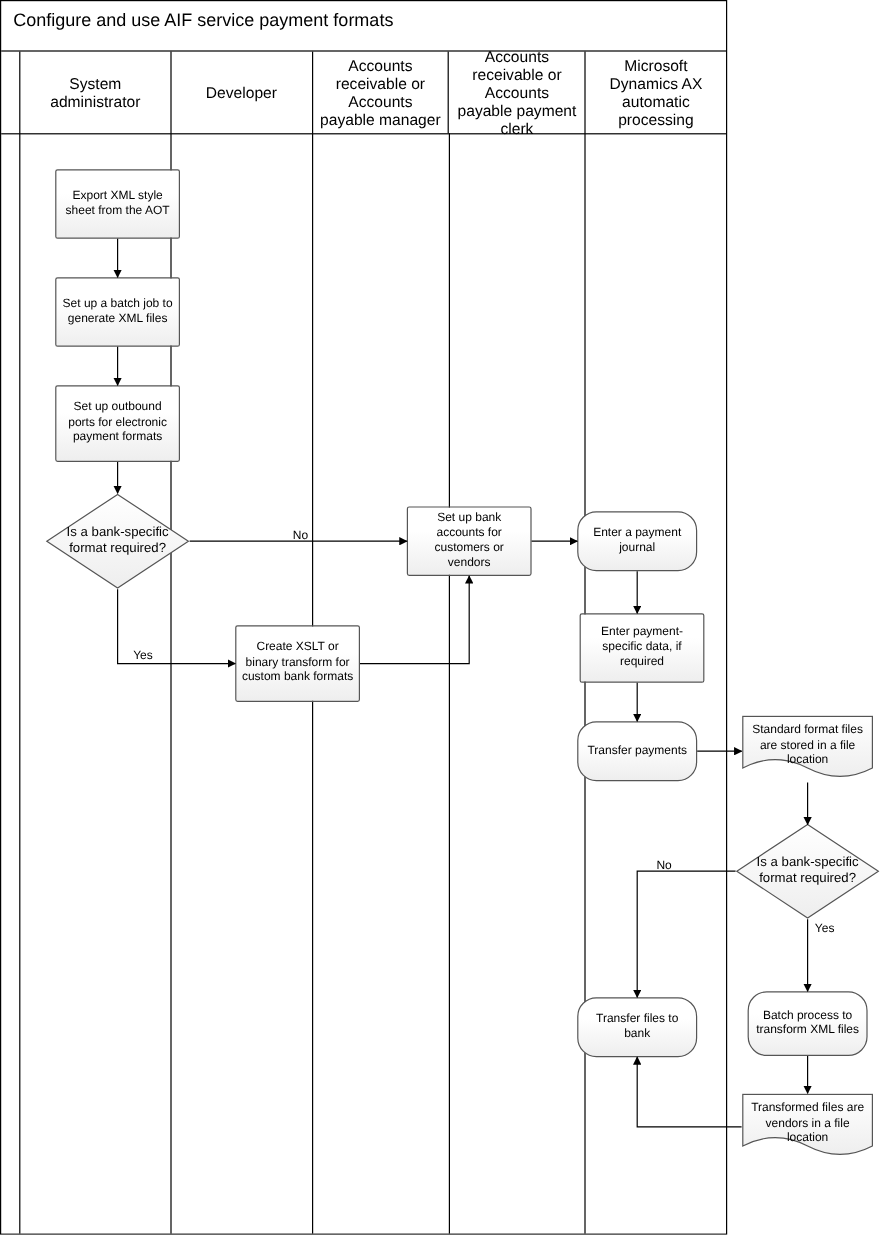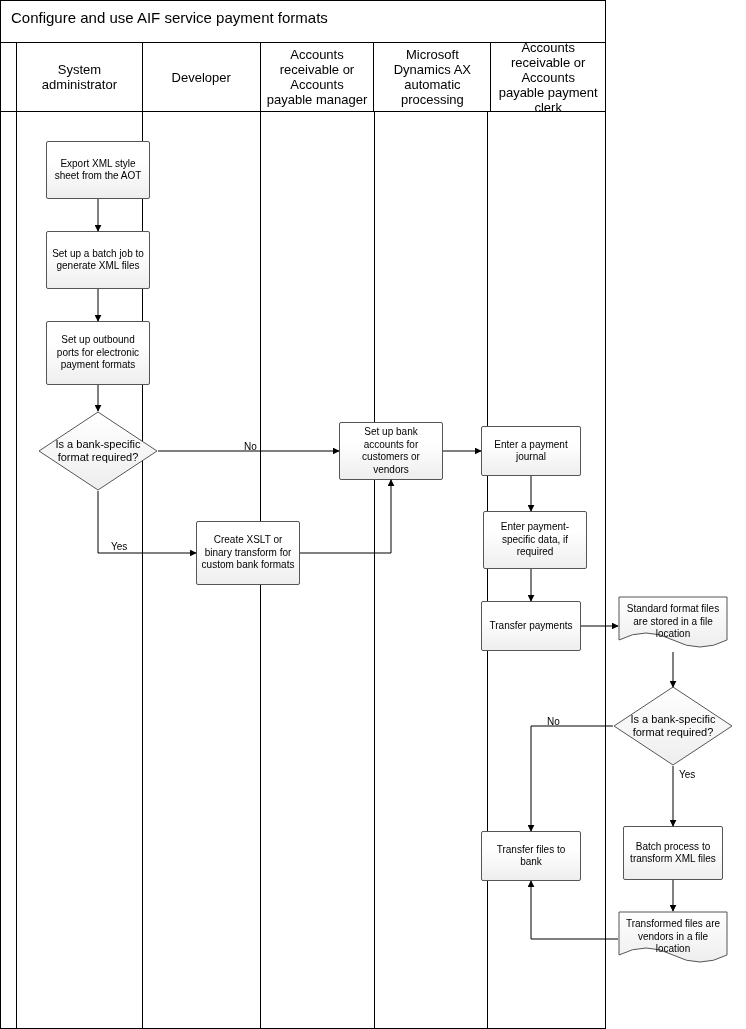--- a/index.html
+++ b/index.html
@@ -86,21 +86,21 @@
     border-radius: 2px;
     font-size: 10px;
     line-height: 1.25;
     text-align: center;
     display: flex;
     align-items: center;
     justify-content: center;
     padding: 4px;
     box-sizing: border-box;
   }
-  .proc.narrow { width: 100px; height: 50px; }
+  .proc.narrow { width: 100px; height: 50px; border-radius: 16px; }
 
   
   .doc {
     position: absolute;
     width: 110px;
     height: 56px;
     font-size: 10px;
     line-height: 1.25;
     text-align: center;
   }
@@ -148,22 +148,22 @@
 
 <div class="page">
 
   <div class="title-bar">Configure and use AIF service payment formats</div>
 
   <div class="lanes-header">
     <div class="gutter w-gutter"></div>
     <div class="lane-head w-l1">System administrator</div>
     <div class="lane-head w-l2">Developer</div>
     <div class="lane-head w-l3">Accounts receivable or Accounts payable manager</div>
+    <div class="lane-head w-l4">Accounts receivable or Accounts payable payment clerk</div>
     <div class="lane-head w-l5">Microsoft Dynamics AX automatic processing</div>
-    <div class="lane-head w-l4">Accounts receivable or Accounts payable payment clerk</div>
   </div>
 
   <div class="lanes-body">
     <div class="lane-col w-gutter"></div>
     <div class="lane-col w-l1"></div>
     <div class="lane-col w-l2"></div>
     <div class="lane-col w-l3"></div>
     <div class="lane-col w-l4"></div>
     <div class="lane-col w-l5"></div>
   </div>

